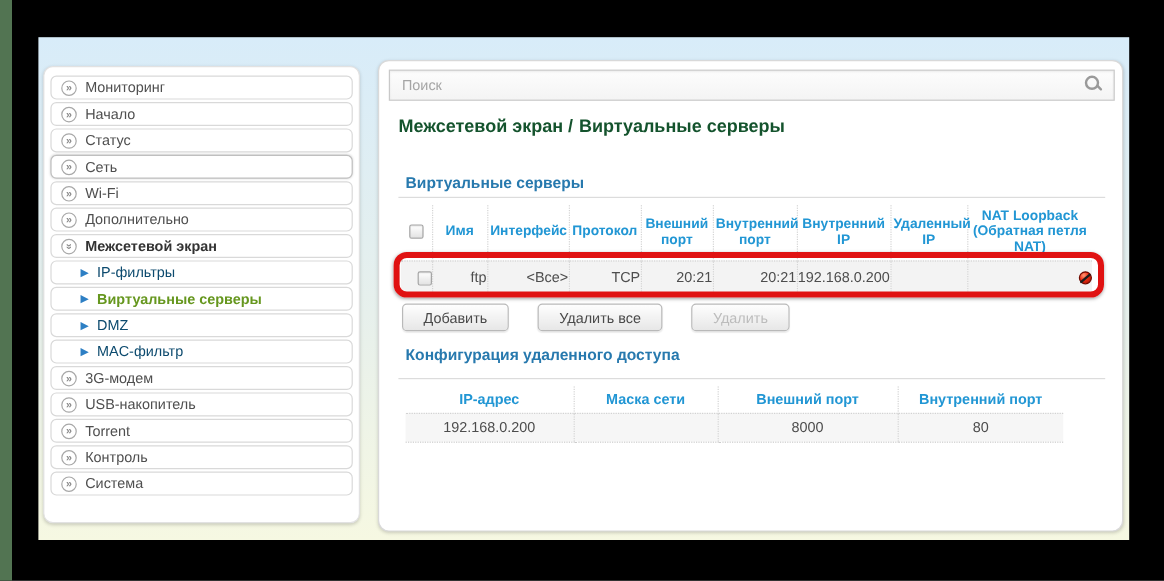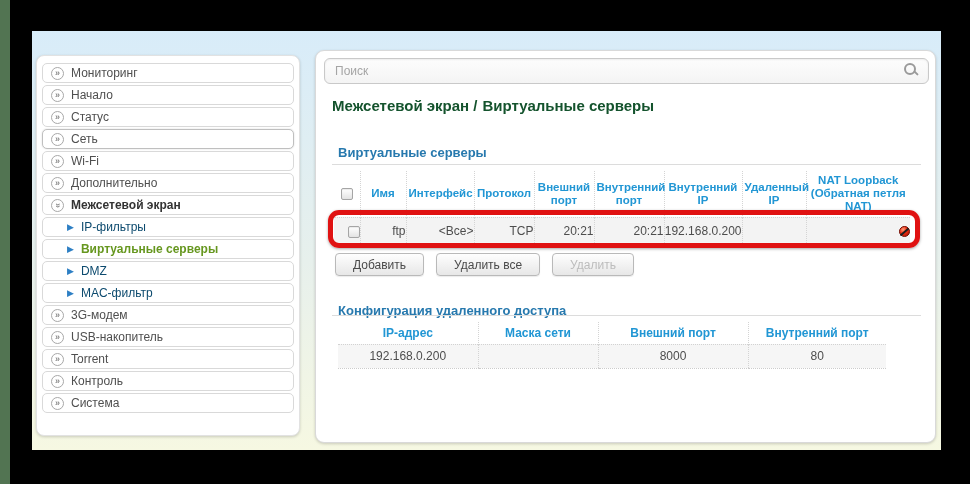--- a/index.html
+++ b/index.html
@@ -28,21 +28,21 @@
   .nav-item.sub { padding-left:24px; }
   .sub-arrow { color:#2d7fc4; font-size:9px; margin-right:7px; flex:0 0 auto; }
   .nav-item.sub .nav-label { color:#0c4a6e; }
   .nav-item.active .nav-label { color:#66971f; font-weight:bold; }
 
   
   .content { position:absolute; left:283px; top:19px; width:621px; height:393px;
              background:#fff; border:1px solid #d9d9d9; border-radius:9px;
              box-shadow:0 1px 3px rgba(0,0,0,.18); }
   .search-input { position:absolute; left:8px; top:7px; width:605px; height:26px;
-                  border:1px solid #c9c9c9; border-radius:6px; padding:0 32px 0 10px;
+                  border:1px solid #c9c9c9; border-radius:0; padding:0 32px 0 10px;
                   font-family:"Liberation Sans", sans-serif; font-size:12px; color:#555;
                   background:linear-gradient(#fdfdfd,#f4f4f4);
                   box-shadow:inset 0 1px 2px rgba(0,0,0,.07); outline:none; }
   .search-input::placeholder { color:#a5a5a5; }
   .mag { position:absolute; right:16px; top:12px; width:16px; height:16px; cursor:pointer; }
   .mag::before { content:""; position:absolute; left:1px; top:0; width:8px; height:8px;
                  border:2px solid #9a9a9a; border-radius:50%; }
   .mag::after { content:""; position:absolute; left:10px; top:9px; width:6px; height:2px;
                 background:#9a9a9a; transform:rotate(45deg); border-radius:1px; }
 
@@ -65,21 +65,21 @@
   .cb { display:inline-block; width:12px; height:12px; border:1px solid #a5a5a5; border-radius:2px;
         background:linear-gradient(#ffffff,#e3e3e3); box-shadow:inset 0 1px 1px rgba(0,0,0,.08);
         cursor:pointer; vertical-align:middle; }
 
   .nat-ball { position:relative; display:inline-block; width:11px; height:11px; border-radius:50%;
               background:radial-gradient(circle at 35% 28%, #ff9d7a 0%, #ef2c12 45%, #9c0e00 100%);
               border:1px solid #6e0a00; vertical-align:middle; }
   .nat-ball::after { content:""; position:absolute; left:-1px; top:4px; width:11px; height:2px;
                      background:#1d1d1d; transform:rotate(-40deg); border-radius:1px; }
 
-  .btnrow { position:absolute; left:19px; top:202px; display:flex; gap:12px; }
+  .btnrow { position:absolute; left:19px; top:202px; display:flex; gap:24px; }
   .btn { height:23px; padding:0 17px; font-family:"Liberation Sans", sans-serif; font-size:12px;
          color:#4a4a4a; background:linear-gradient(#fefefe,#e7e7e7); border:1px solid #b9b9b9;
          border-radius:4px; cursor:pointer; box-shadow:0 1px 1px rgba(0,0,0,.08); }
   .btn.disabled { color:#bcbcbc; cursor:default; }
 
   .ra { position:absolute; left:22px; top:271px; width:548px; }
   .ra th { height:22px; font-size:12px; font-weight:bold; color:#2196d4; text-align:center;
            vertical-align:middle; }
   .ra td { height:24px; font-size:12px; color:#4d4d4d; text-align:center; background:#f6f6f6;
            border-top:1px dotted #d2d2d2; border-bottom:1px dotted #cccccc; }
@@ -216,21 +216,21 @@
         </tr>
       </tbody>
     </table>
 
     <div class="btnrow">
       <button class="btn">Добавить</button>
       <button class="btn">Удалить все</button>
       <button class="btn disabled">Удалить</button>
     </div>
 
-    <h2 class="section-title" style="top:252px;">Конфигурация удаленного доступа</h2>
+    <h2 class="section-title" style="top:237px;">Конфигурация удаленного доступа</h2>
     <hr class="rule" style="top:264px;">
 
     <table class="ra">
       <colgroup>
         <col style="width:140px">
           <col style="width:120px">
           <col style="width:150px">
           <col style="width:138px">
       </colgroup>
       <thead>

